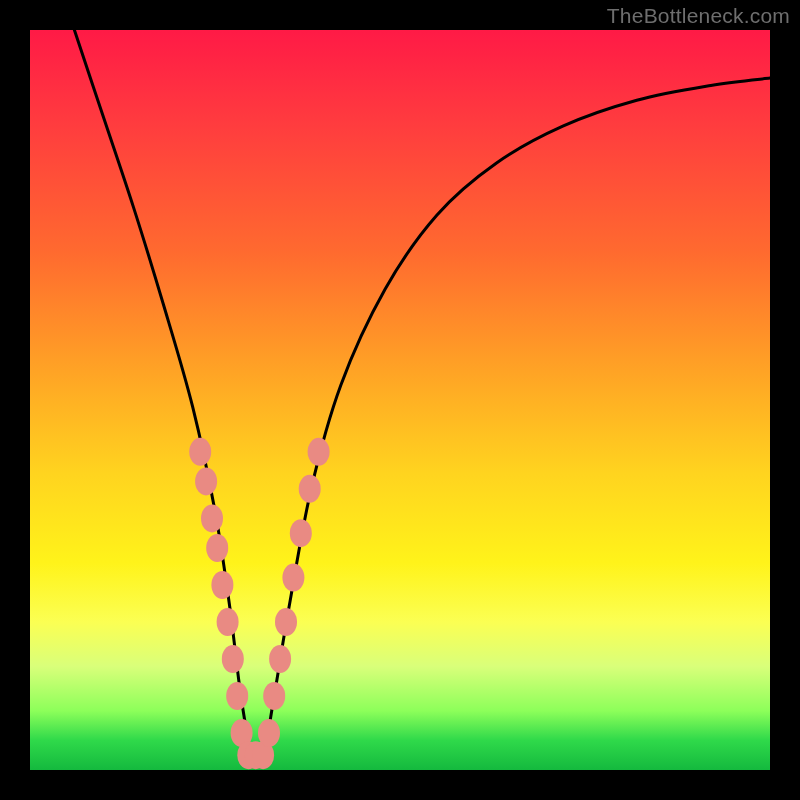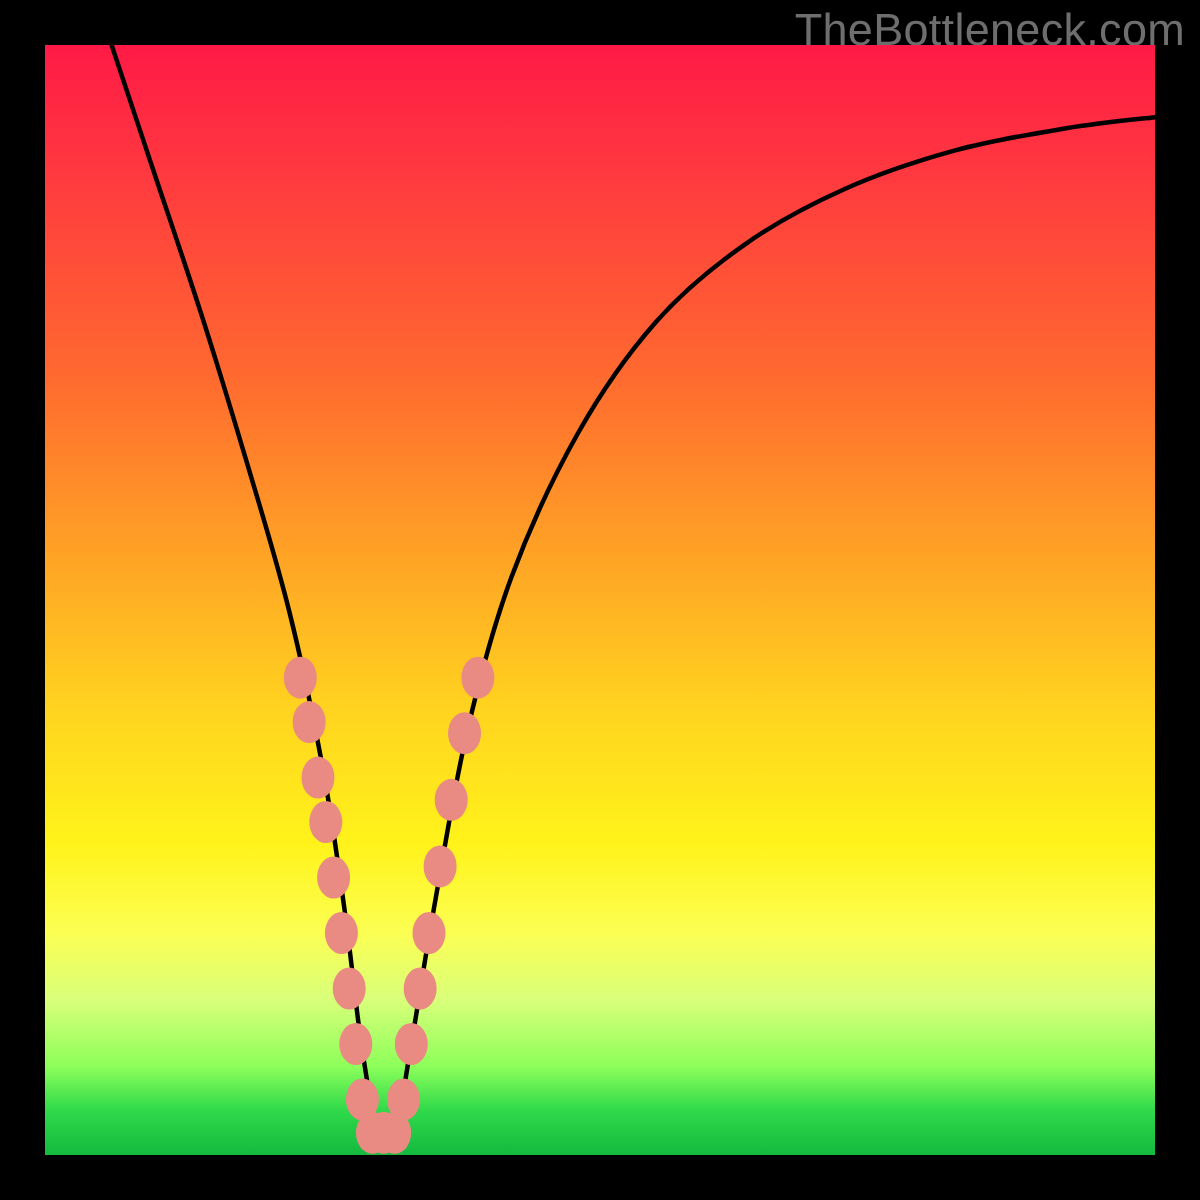--- a/index.html
+++ b/index.html
@@ -37,21 +37,21 @@
       #d9ff7a 86%,
       #8dff5a 92%,
       #2fd94a 96%,
       #14b93e 100%);
   }
   .watermark {
     position: absolute;
     top: 4px;
     right: 10px;
     color: #6e6e6e;
-    font-size: 30px;
+    font-size: 21px;
     font-weight: 500;
     letter-spacing: 0.2px;
     user-select: none;
   }
   svg.curve {
     position: absolute;
     left: 0;
     top: 0;
     width: 740px;
     height: 740px;

